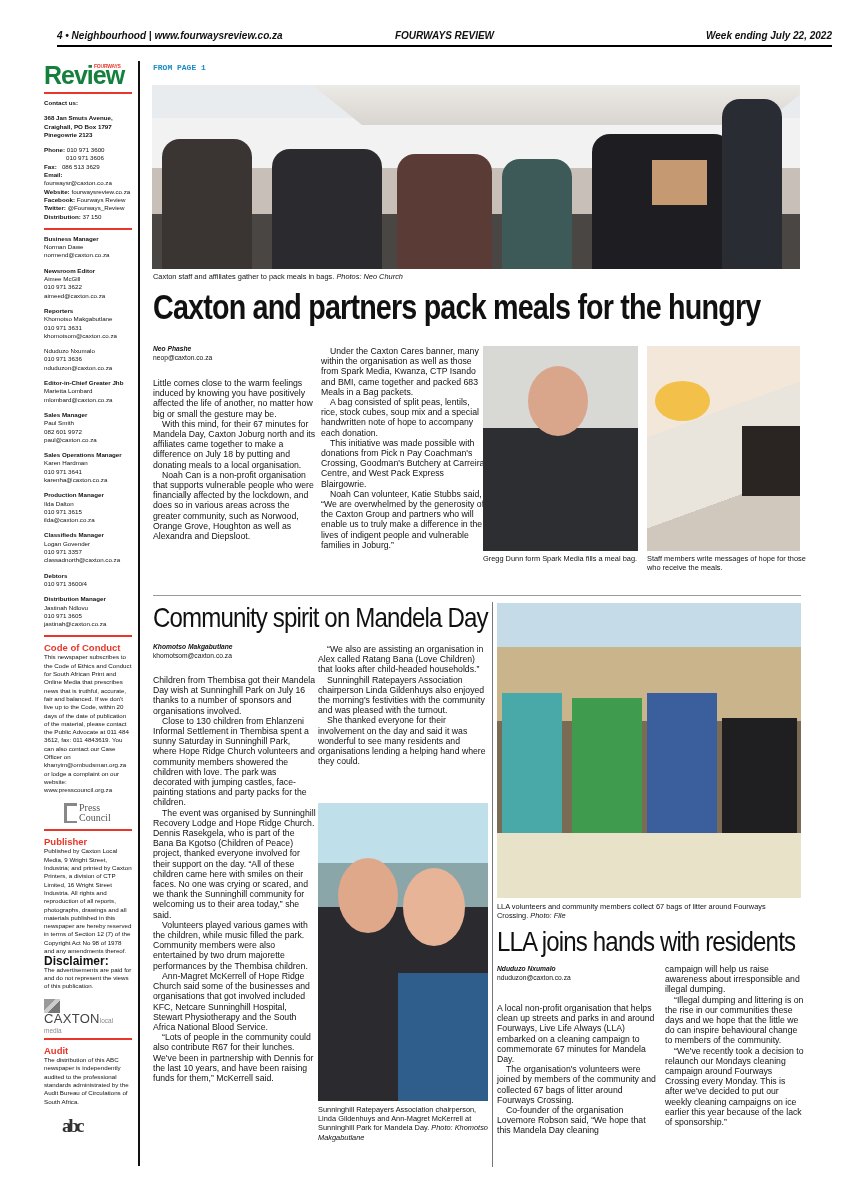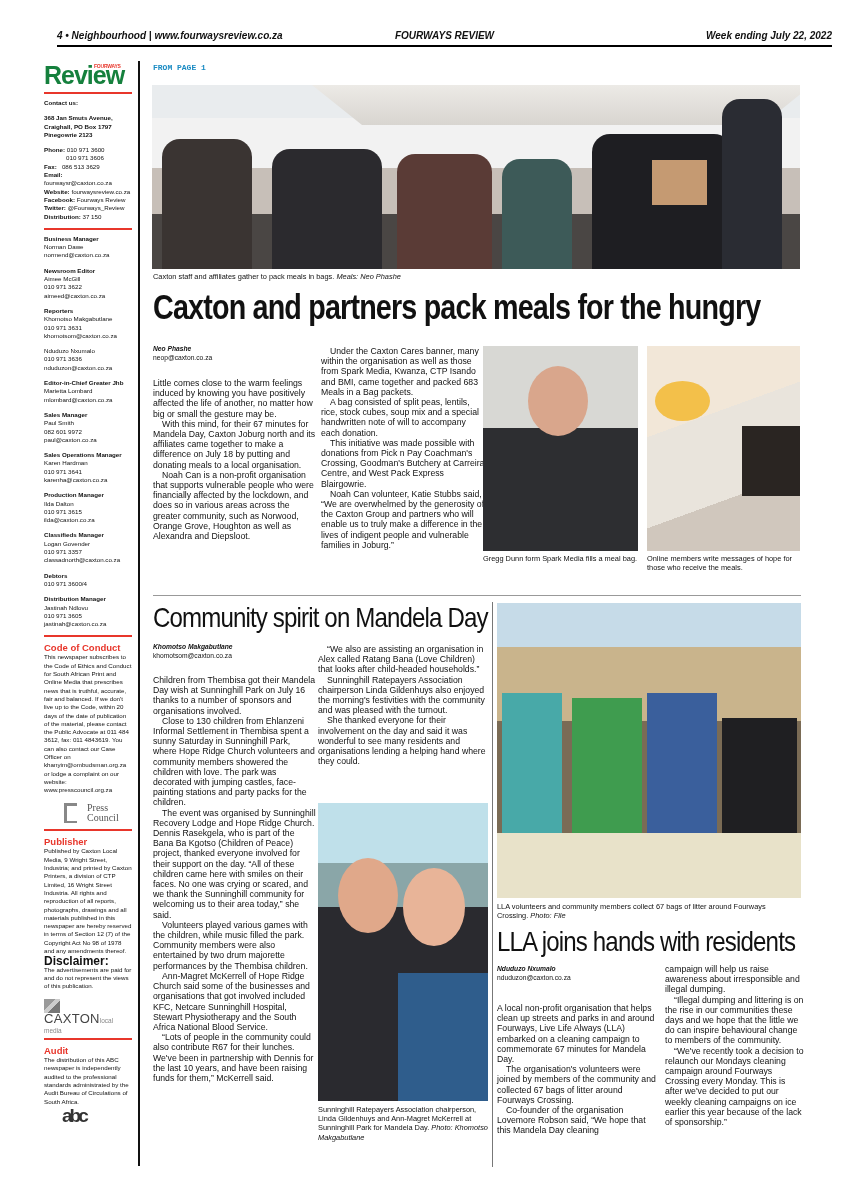--- a/index.html
+++ b/index.html
@@ -14,26 +14,26 @@
   
   .sidebar{left:44px;top:61px;width:88px;font-family:"Liberation Sans",sans-serif;font-size:6.2px;line-height:8.3px;color:#111}
   .sb-divider-v{left:138px;top:61px;width:1.5px;height:1105px;background:#111}
   .logo{position:relative;height:28px}
   .logo-word{position:absolute;left:0;top:0;font-family:"Liberation Sans",sans-serif;font-weight:bold;font-size:25px;letter-spacing:-1px;color:#15803d;line-height:28px}
   .logo-small{position:absolute;left:50px;top:1px;font-size:5px;font-weight:bold;color:#e8362b;letter-spacing:-.2px}
   .red-rule{height:2px;background:#e8362b;margin:3px 0 5px}
   .sb-block{margin-bottom:7px}
   .sb-b{font-weight:bold}
   .sb-red-h{font-weight:bold;color:#e8362b;font-size:9.5px;line-height:11px}
-  .press{margin:9px 0 6px 20px;font-family:"Liberation Serif",serif;font-size:10px;line-height:10px;color:#555;display:flex;align-items:center;gap:10px}
+  .press{margin:9px 0 6px 20px;font-family:"Liberation Serif",serif;font-size:10px;line-height:10px;color:#555;display:flex;align-items:center;gap:2px}
   .press-box{width:13px;height:20px;border:3px solid #888;border-right:none;border-bottom-width:2px}
   .caxton{margin:8px 0 3px;font-size:13px;color:#444;letter-spacing:.3px}
   .caxton small{font-size:6.5px;color:#888;letter-spacing:0}
   .caxton-icon{width:16px;height:14px;background:linear-gradient(135deg,#999 0 40%,#ccc 40% 60%,#777 60%);margin-bottom:2px}
-  .abc{margin:6px 0 0 18px;font-family:Liberation Sans, sans-serif;font-size:19px;font-weight:bold;color:#333;letter-spacing:-3px}
+  .abc{margin:16px 0 0 18px;font-family:Liberation Serif, serif;font-size:19px;font-weight:bold;color:#333;letter-spacing:-3px}
   
   .from-page{left:153px;top:63px;font-family:Liberation Mono, monospace;font-weight:bold;font-size:8px;color:#1a8bc3}
   .photo{background:#ccc;overflow:hidden}
   .ph-main{left:152px;top:85px;width:648px;height:184px;background:linear-gradient(180deg,#e9ecee 0 18%,#f2f2f2 18% 45%,#c7bfb8 45% 70%,#4a4644 70% 100%)}
   .tent{position:absolute;left:160px;top:0;width:500px;height:40px;background:linear-gradient(180deg,#eceae6,#d8d5d0);clip-path:polygon(10% 100%,0 0,100% 0,90% 100%)}
   .people{position:absolute;bottom:0;height:130px;border-radius:18px 18px 0 0}
   .caption{font-family:"Liberation Sans",sans-serif;font-size:7.4px;line-height:9.2px;color:#111}
   .caption i{font-style:italic}
   .h-main{left:153px;top:287px;width:650px;font-family:"Liberation Sans",sans-serif;font-weight:bold;font-size:35px;letter-spacing:-1px;transform:scaleX(.82);transform-origin:left;white-space:nowrap;line-height:40px}
   .byline{font-family:"Liberation Sans",sans-serif;font-size:6.7px;line-height:9px}
@@ -168,48 +168,48 @@
   <div class="tent"></div>
   <div class="people" style="left:10px;width:90px;background:#3a3432"></div>
   <div class="people" style="left:120px;width:110px;height:120px;background:#2b2a2e"></div>
   <div class="people" style="left:245px;width:95px;height:115px;background:#5a3b36"></div>
   <div class="people" style="left:350px;width:70px;height:110px;background:#3d5a58"></div>
   <div class="people" style="left:440px;width:140px;height:135px;background:#1e1e22"></div>
   <div class="abs" style="left:500px;top:75px;width:55px;height:45px;background:#c59a72"></div>
   <div class="people" style="left:570px;width:60px;height:170px;background:#2a2c33"></div>
 </div>
 <div class="abs caption" style="left:153px;top:272px;width:650px">
-  <span>Caxton staff and affiliates gather to pack meals in bags.</span> <i>Meals: Neo Phashe</i>
+  <span>Caxton staff and affiliates gather to pack meals in bags.</span> <i>Photos: Neo Church</i>
 </div>
 <div class="abs h-main">Caxton and partners pack meals for the hungry</div>
 
 <div class="abs byline" style="left:153px;top:344px;width:160px">
   <div><b>Neo Phashe</b></div>
   <div>neop@caxton.co.za</div>
 </div>
 <div class="abs body-text" style="left:153px;top:378px;width:163px">
   <p class="first">Little comes close to the warm feelings induced by knowing you have positively affected the life of another, no matter how big or small the gesture may be.</p>
   <p>With this mind, for their 67 minutes for Mandela Day, Caxton Joburg north and its affiliates came together to make a difference on July 18 by putting and donating meals to a local organisation.</p>
   <p>Noah Can is a non-profit organisation that supports vulnerable people who were financially affected by the lockdown, and does so in various areas across the greater community, such as Norwood, Orange Grove, Houghton as well as Alexandra and Diepsloot.</p>
 </div>
 <div class="abs body-text" style="left:321px;top:346px;width:165px">
   <p>Under the Caxton Cares banner, many within the organisation as well as those from Spark Media, Kwanza, CTP Isando and BMI, came together and packed 683 Meals in a Bag packets.</p>
-  <p>A bag consisted of split peas, lentils, rice, stock cubes, soup mix and a special handwritten note of will to accompany each donation.</p>
+  <p>A bag consisted of split peas, lentils, rice, stock cubes, soup mix and a special handwritten note of hope to accompany each donation.</p>
   <p>This initiative was made possible with donations from Pick n Pay Coachman's Crossing, Goodman's Butchery at Carreira Centre, and West Pack Express Blairgowrie.</p>
   <p>Noah Can volunteer, Katie Stubbs said, “We are overwhelmed by the generosity of the Caxton Group and partners who will enable us to truly make a difference in the lives of indigent people and vulnerable families in Joburg.”</p>
 </div>
 <div class="abs photo" style="left:483px;top:346px;width:155px;height:205px;background:linear-gradient(180deg,#d8d8d4 0 40%,#2d2e31 40% 100%)">
   <div class="abs" style="left:45px;top:20px;width:60px;height:70px;border-radius:50%;background:#d9a68c"></div>
 </div>
 <div class="abs caption" style="left:483px;top:554px;width:158px">Gregg Dunn form Spark Media fills a meal bag.</div>
 <div class="abs photo" style="left:647px;top:346px;width:153px;height:205px;background:linear-gradient(160deg,#f2e7d8 0 35%,#e9e4dc 35% 70%,#d0c7bd 70%)">
   <div class="abs" style="left:8px;top:35px;width:55px;height:40px;border-radius:50%;background:#f3c04a"></div>
   <div class="abs" style="left:95px;top:80px;width:58px;height:70px;background:#2a2522"></div>
 </div>
-<div class="abs caption" style="left:647px;top:554px;width:160px">Online members write messages of hope for those who receive the meals.</div>
+<div class="abs caption" style="left:647px;top:554px;width:160px">Staff members write messages of hope for those who receive the meals.</div>
 <div class="abs rule-h" style="left:153px;top:595px;width:648px"></div>
 
 <div class="abs h-sec" style="left:153px;top:602px">Community spirit on Mandela Day</div>
 <div class="abs byline" style="left:153px;top:642px;width:160px">
   <div><b>Khomotso Makgabutlane</b></div>
   <div>khomotsom@caxton.co.za</div>
 </div>
 <div class="abs body-text" style="left:153px;top:675px;width:163px">
   <p class="first">Children from Thembisa got their Mandela Day wish at Sunninghill Park on July 16 thanks to a number of sponsors and organisations involved.</p>
   <p>Close to 130 children from Ehlanzeni Informal Settlement in Thembisa spent a sunny Saturday in Sunninghill Park, where Hope Ridge Church volunteers and community members showered the children with love. The park was decorated with jumping castles, face-painting stations and party packs for the children.</p>

